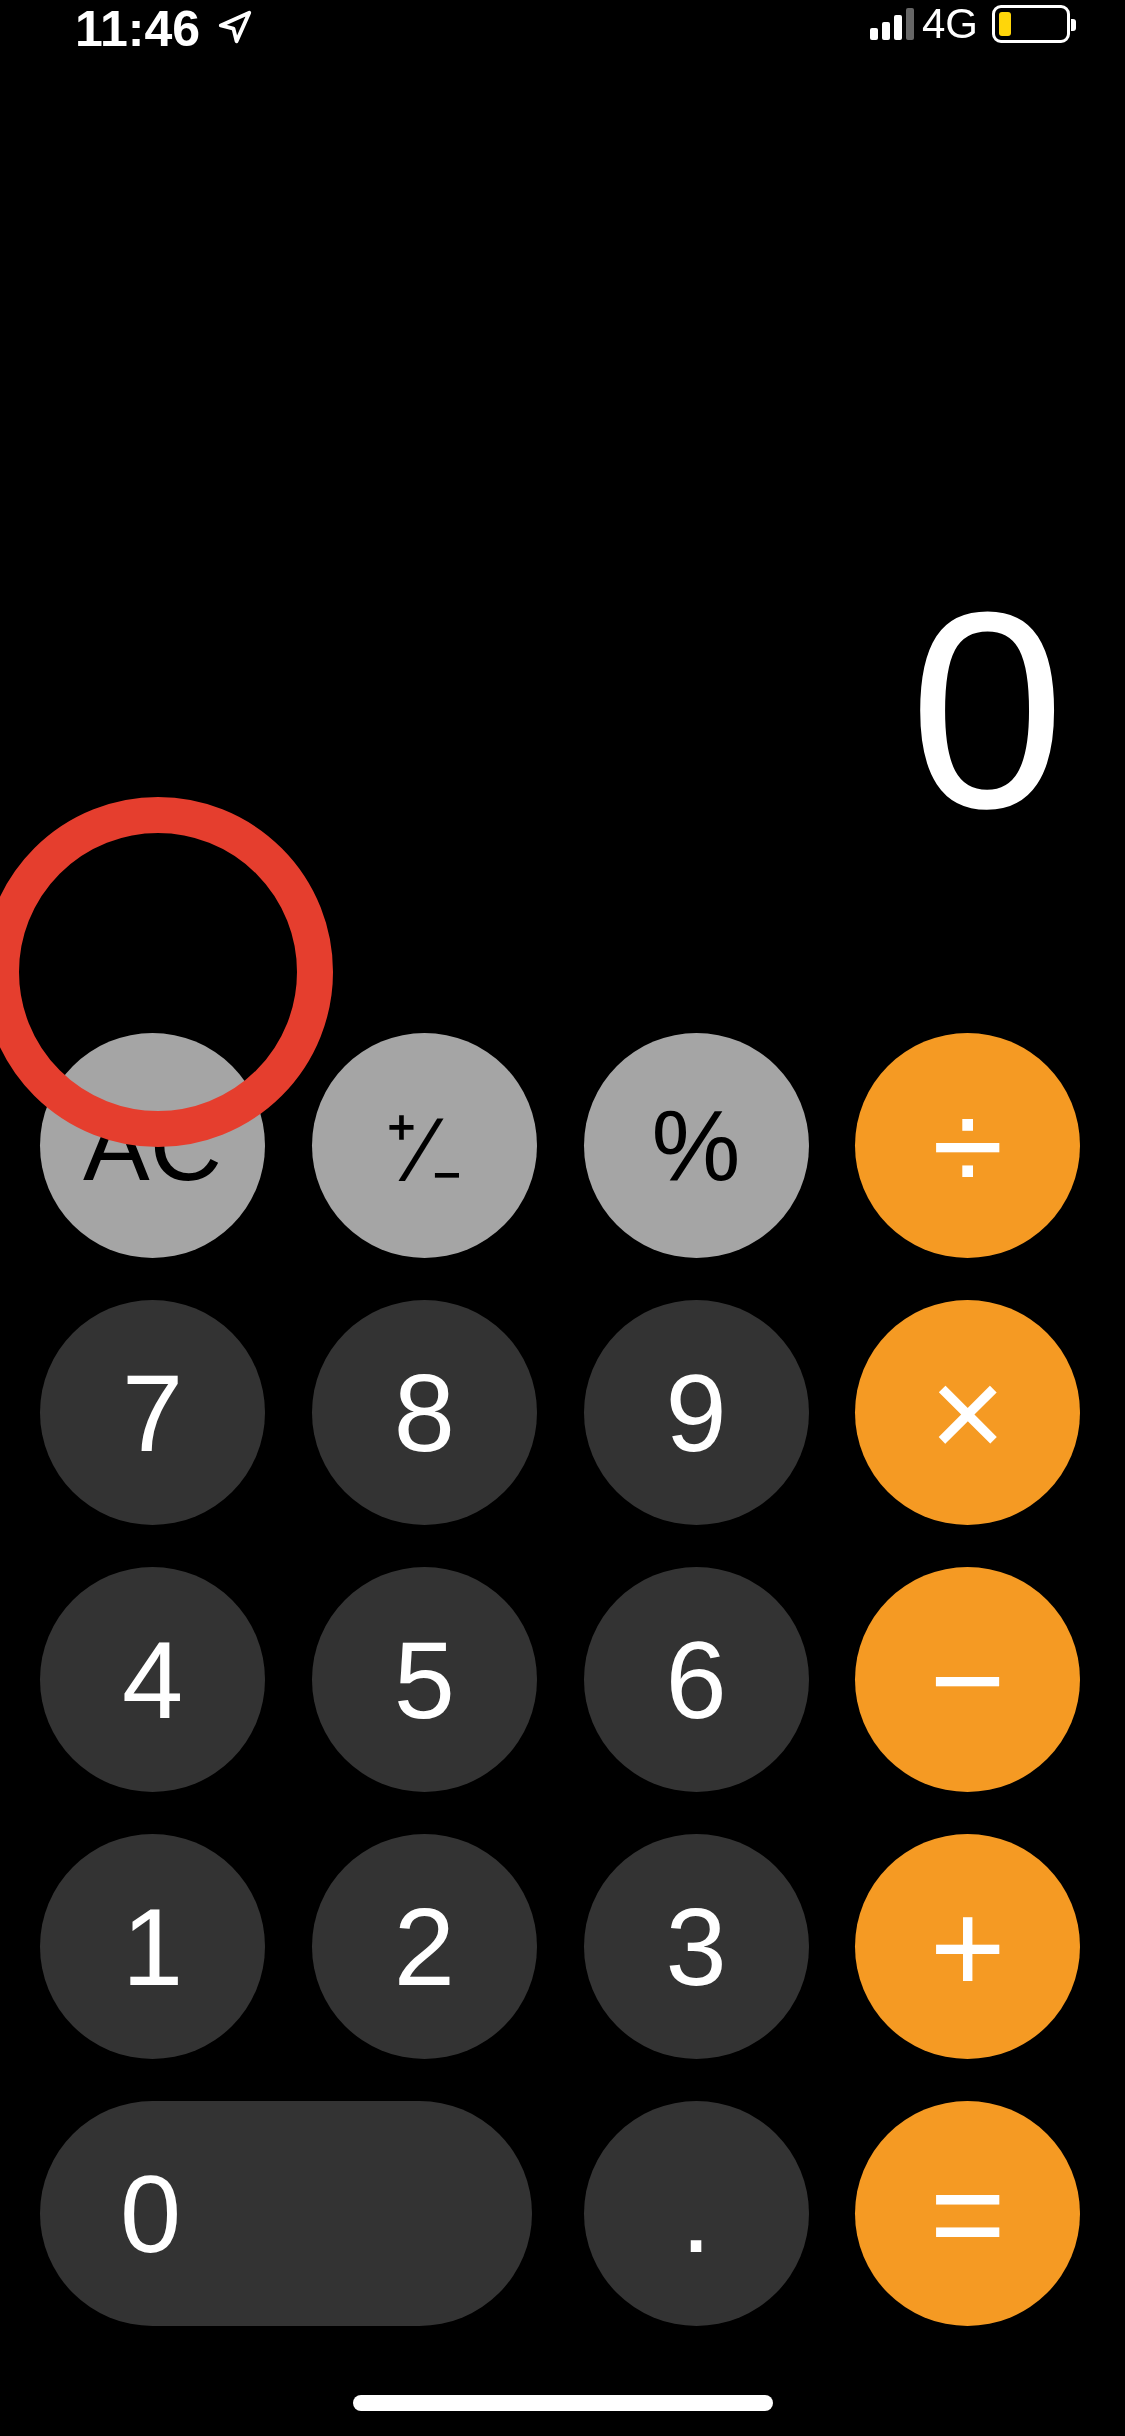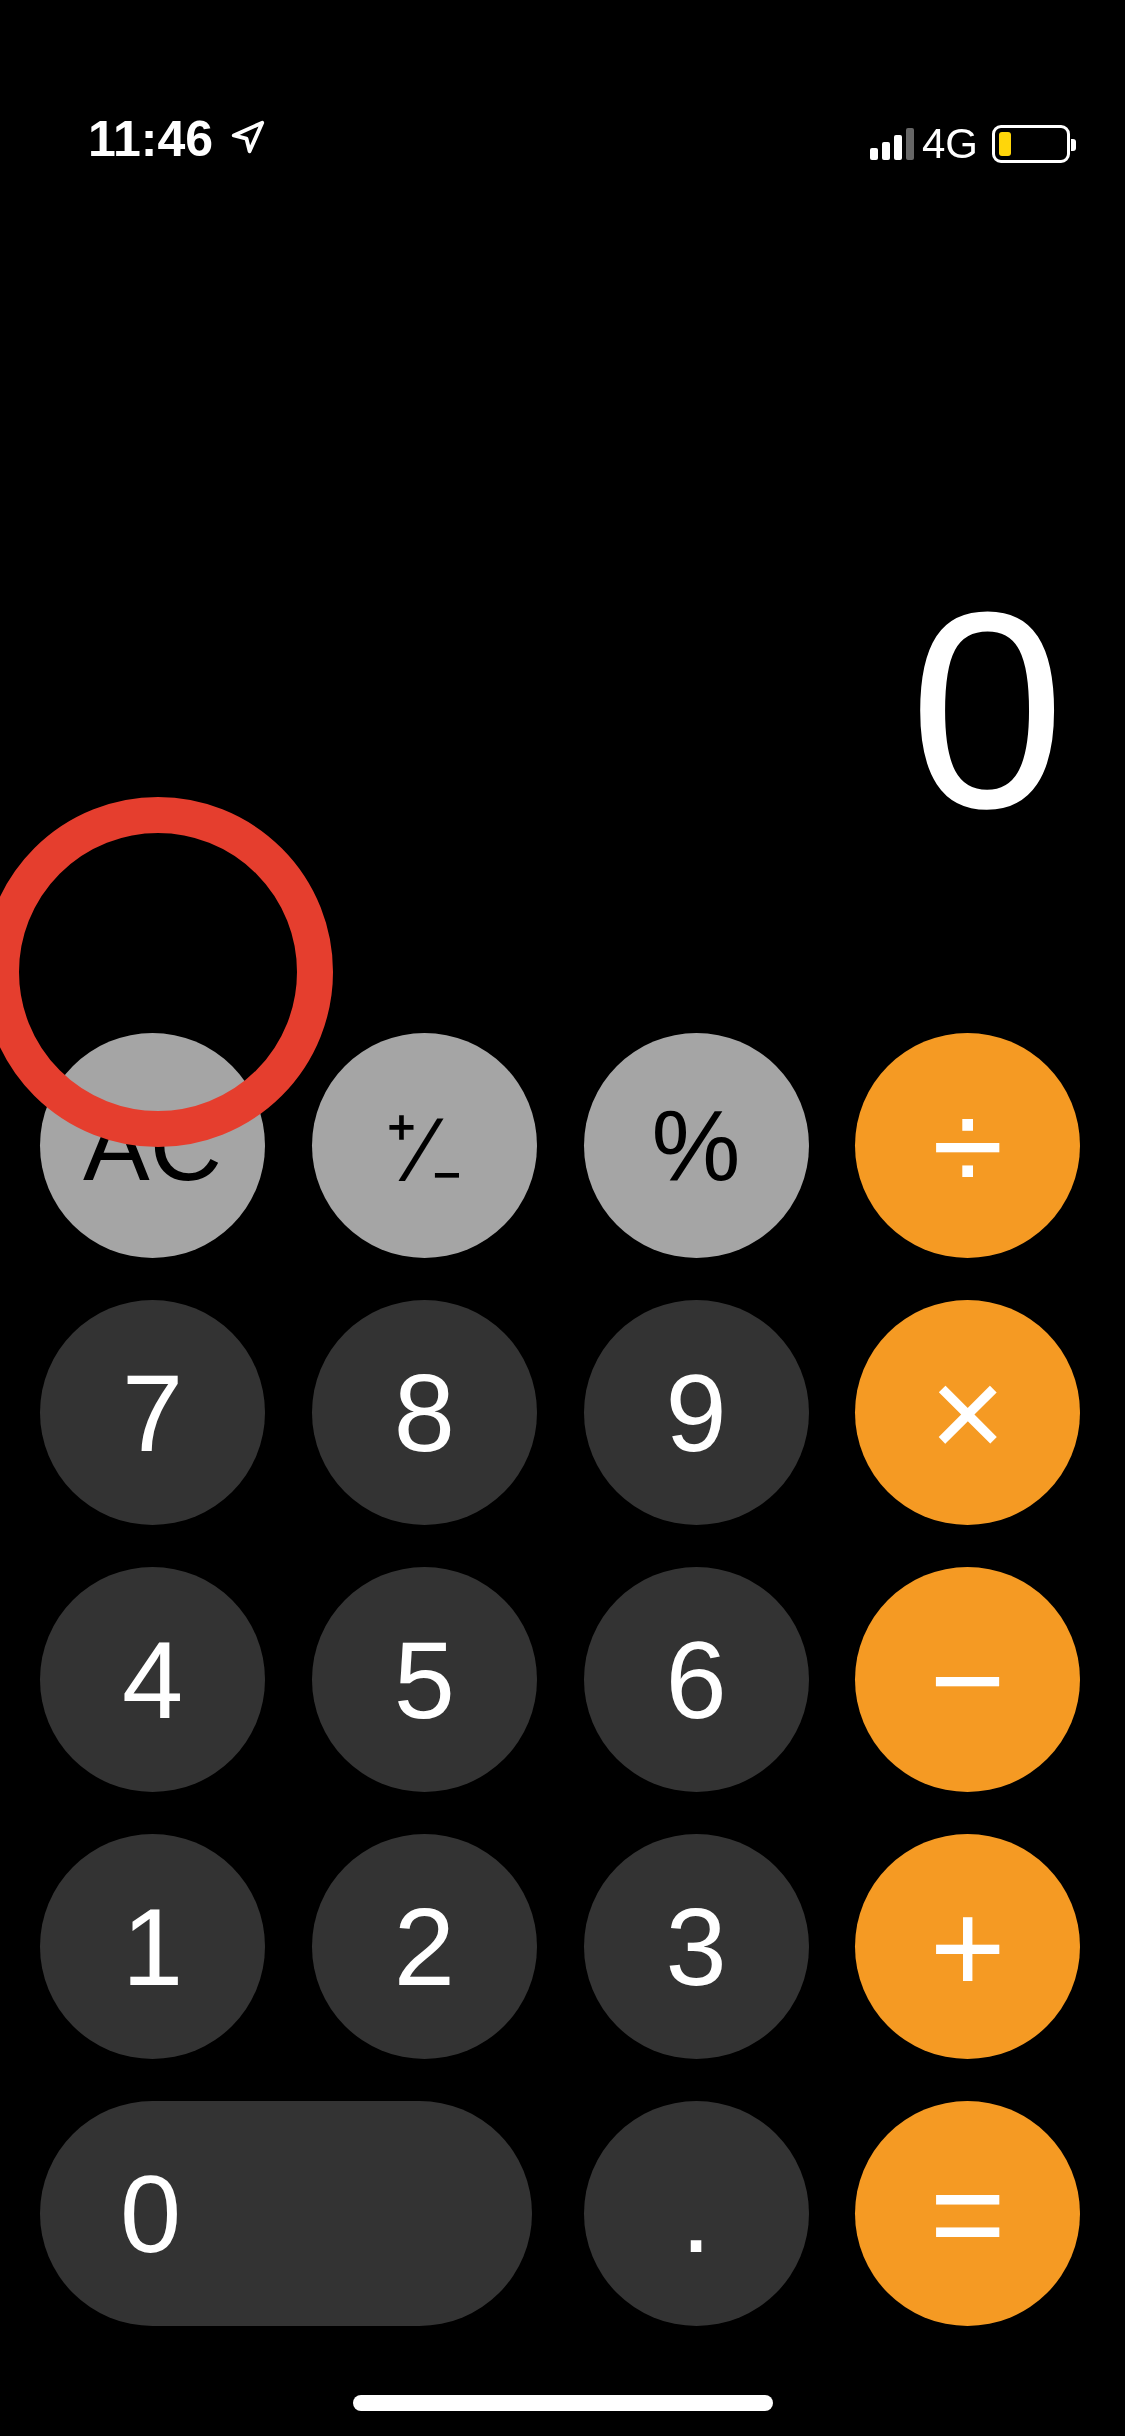--- a/index.html
+++ b/index.html
@@ -11,29 +11,28 @@
       width: 1125px;
       height: 2436px;
       background: #000;
       font-family: -apple-system, "Helvetica Neue", Helvetica, Arial, sans-serif;
       position: relative;
       overflow: hidden;
     }
     .status-bar {
       position: absolute;
       top: 0;
-      left: 13px;
+      left: 0;
       right: 0;
       height: 140px;
       display: flex;
       justify-content: space-between;
-      align-items: flex-end;
+      align-items: flex-start;
       padding: 0 55px 0 55px;
       color: #fff;
-      margin-top: 28px;
     }
     .status-left {
       display: flex;
       align-items: center;
       gap: 10px;
       font-size: 50px;
       font-weight: 600;
       padding-left: 20px;
     }
     .location-icon {

